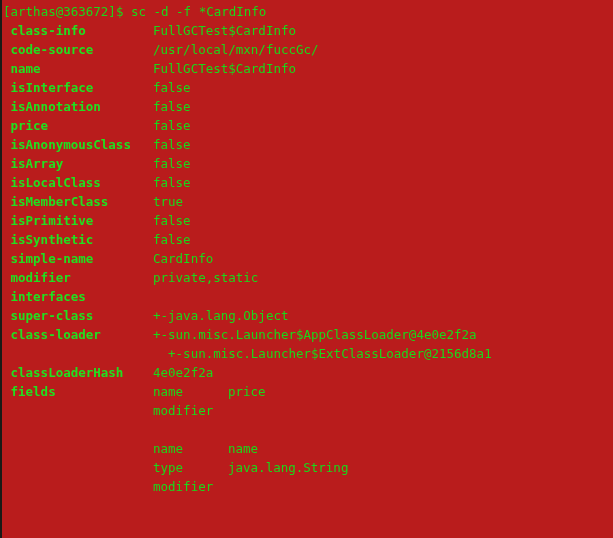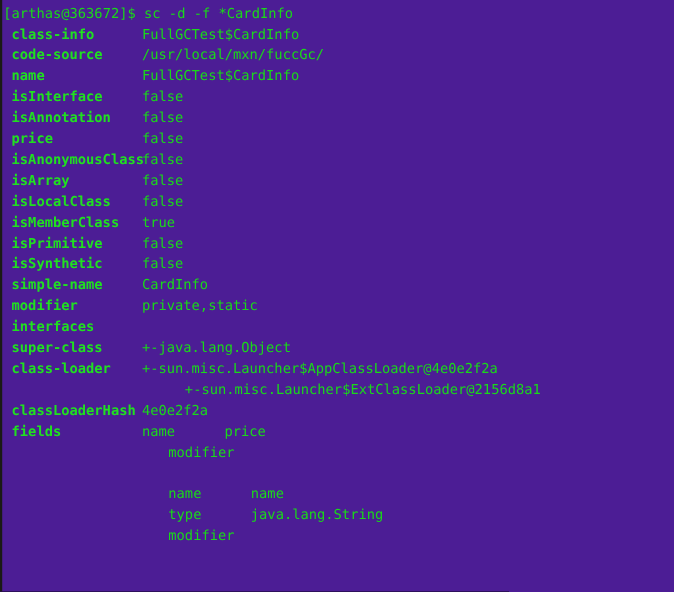--- a/index.html
+++ b/index.html
@@ -5,21 +5,21 @@
 <style>
   html, body {
     margin: 0;
     padding: 0;
     background: #000000;
   }
   #terminal {
     position: relative;
     width: 613px;
     height: 538px;
-    background: #4c1d95;
+    background: #b91c1c;
     overflow: hidden;
     font-family: "DejaVu Sans Mono", "Liberation Mono", monospace;
     font-size: 12.5px;
     line-height: 19px;
     color: #18e018;
     box-sizing: border-box;
   }
   
   #gutter {
     position: absolute;
@@ -33,21 +33,21 @@
     top: 2px;
     width: 610px;
   }
   .row {
     height: 19px;
     white-space: pre;
     display: block;
   }
   .key-indent {
     display: inline-block;
-    width: 126px;
+    width: 150px;
     padding-left: 7.5px;
     box-sizing: border-box;
     font-weight: bold;
     color: #20e020;
   }
   .val {
     display: inline-block;
     color: #1ad81a;
     font-weight: normal;
   }

